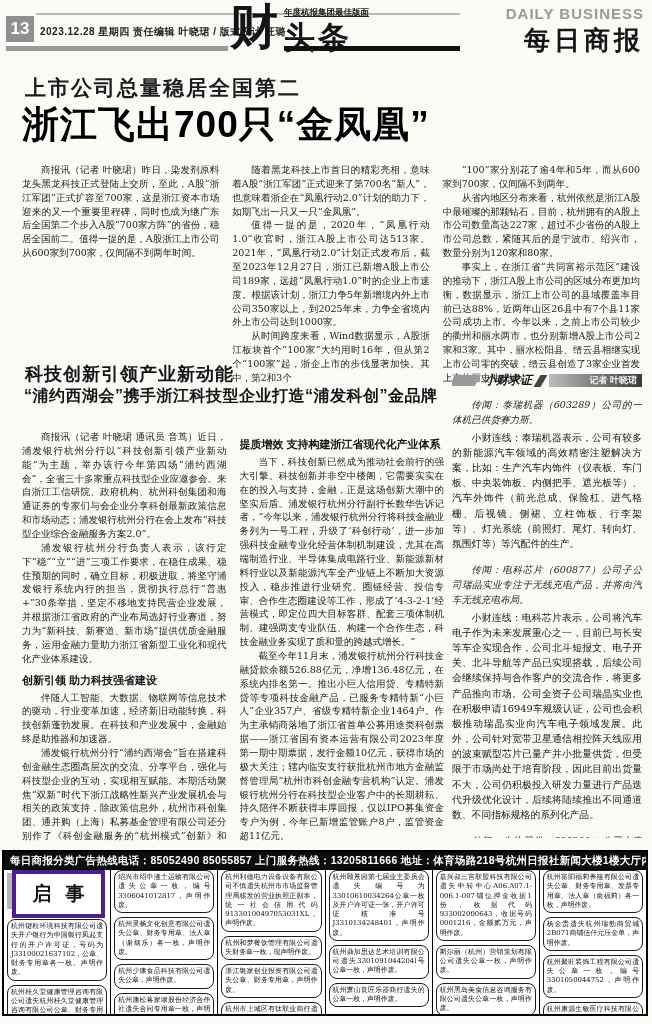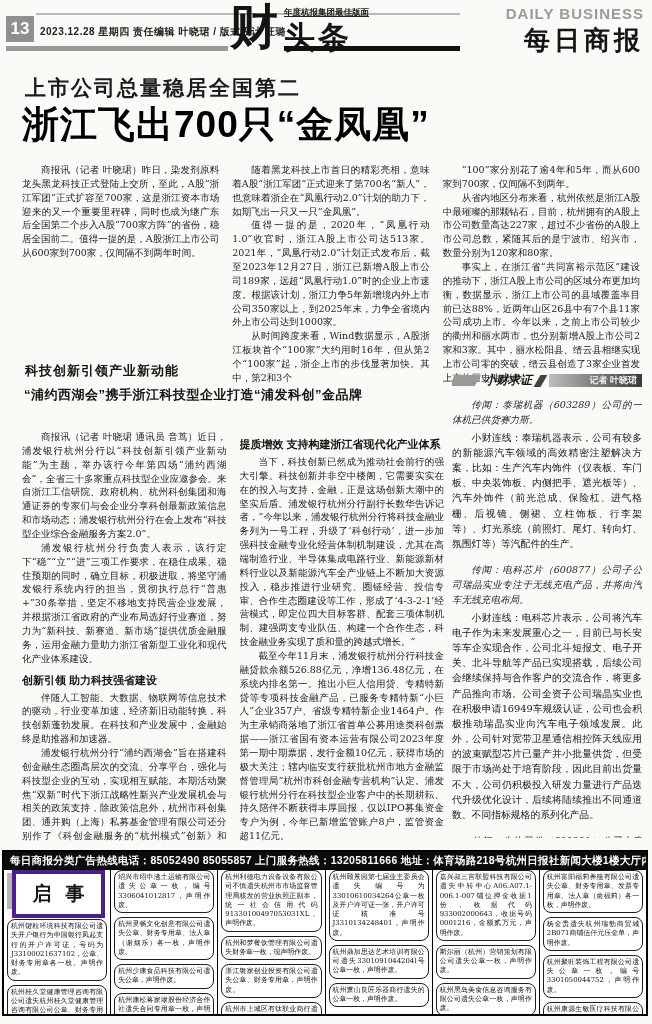--- a/index.html
+++ b/index.html
@@ -21,22 +21,22 @@
   .mh-toutiao{position:absolute;left:284px;top:17px;font-size:31px;font-weight:900;letter-spacing:3px;}
   .mh-blackbar{position:absolute;left:284px;top:46px;width:176px;height:5px;background:#111;}
   .mh-brand-en{position:absolute;right:8px;top:5px;font-size:15px;font-weight:bold;color:#9a9a9a;letter-spacing:1px;}
   .mh-brand-cn{position:absolute;right:8px;top:23px;font-size:26px;font-weight:900;letter-spacing:4px;}
   
   .a1-kicker{position:absolute;left:25px;top:74px;font-size:21px;font-weight:600;letter-spacing:2px;color:#1c1c1c;}
   .a1-headline{position:absolute;left:22px;top:100px;font-size:37px;font-weight:900;letter-spacing:1px;color:#000;}
   .a1-cols{position:absolute;left:22px;top:163px;width:618px;height:222px;display:flex;gap:13px;overflow:hidden;}
   .a1-cols .col{flex:1;overflow:hidden;}
   
-  .a2-kicker{position:absolute;left:25px;top:362px;font-size:13px;font-weight:800;letter-spacing:1px;}
-  .a2-headline{position:absolute;left:24px;top:386px;font-size:13px;font-weight:900;letter-spacing:.5px;}
+  .a2-kicker{position:absolute;left:25px;top:362px;font-size:18px;font-weight:800;letter-spacing:1px;}
+  .a2-headline{position:absolute;left:24px;top:386px;font-size:16px;font-weight:900;letter-spacing:.5px;}
   .a2-cols{position:absolute;left:22px;top:430px;width:422px;height:414px;display:flex;gap:13px;overflow:hidden;}
   .a2-cols .col{flex:1;overflow:hidden;}
   
   .bp{margin:0;font-family:"DejaVu Serif","Liberation Serif",serif;
     font-size:9.5px;line-height:1.46;text-align:justify;text-indent:2em;color:#1a1a1a;}
   .subhead{margin:7px 0 3px 0;font-size:11px;font-weight:900;text-indent:0;
     font-family:"Liberation Sans",sans-serif;}
   
   .verify{position:absolute;left:452px;top:372px;width:190px;height:474px;overflow:hidden;}
   .v-head{display:flex;align-items:center;height:17px;}

